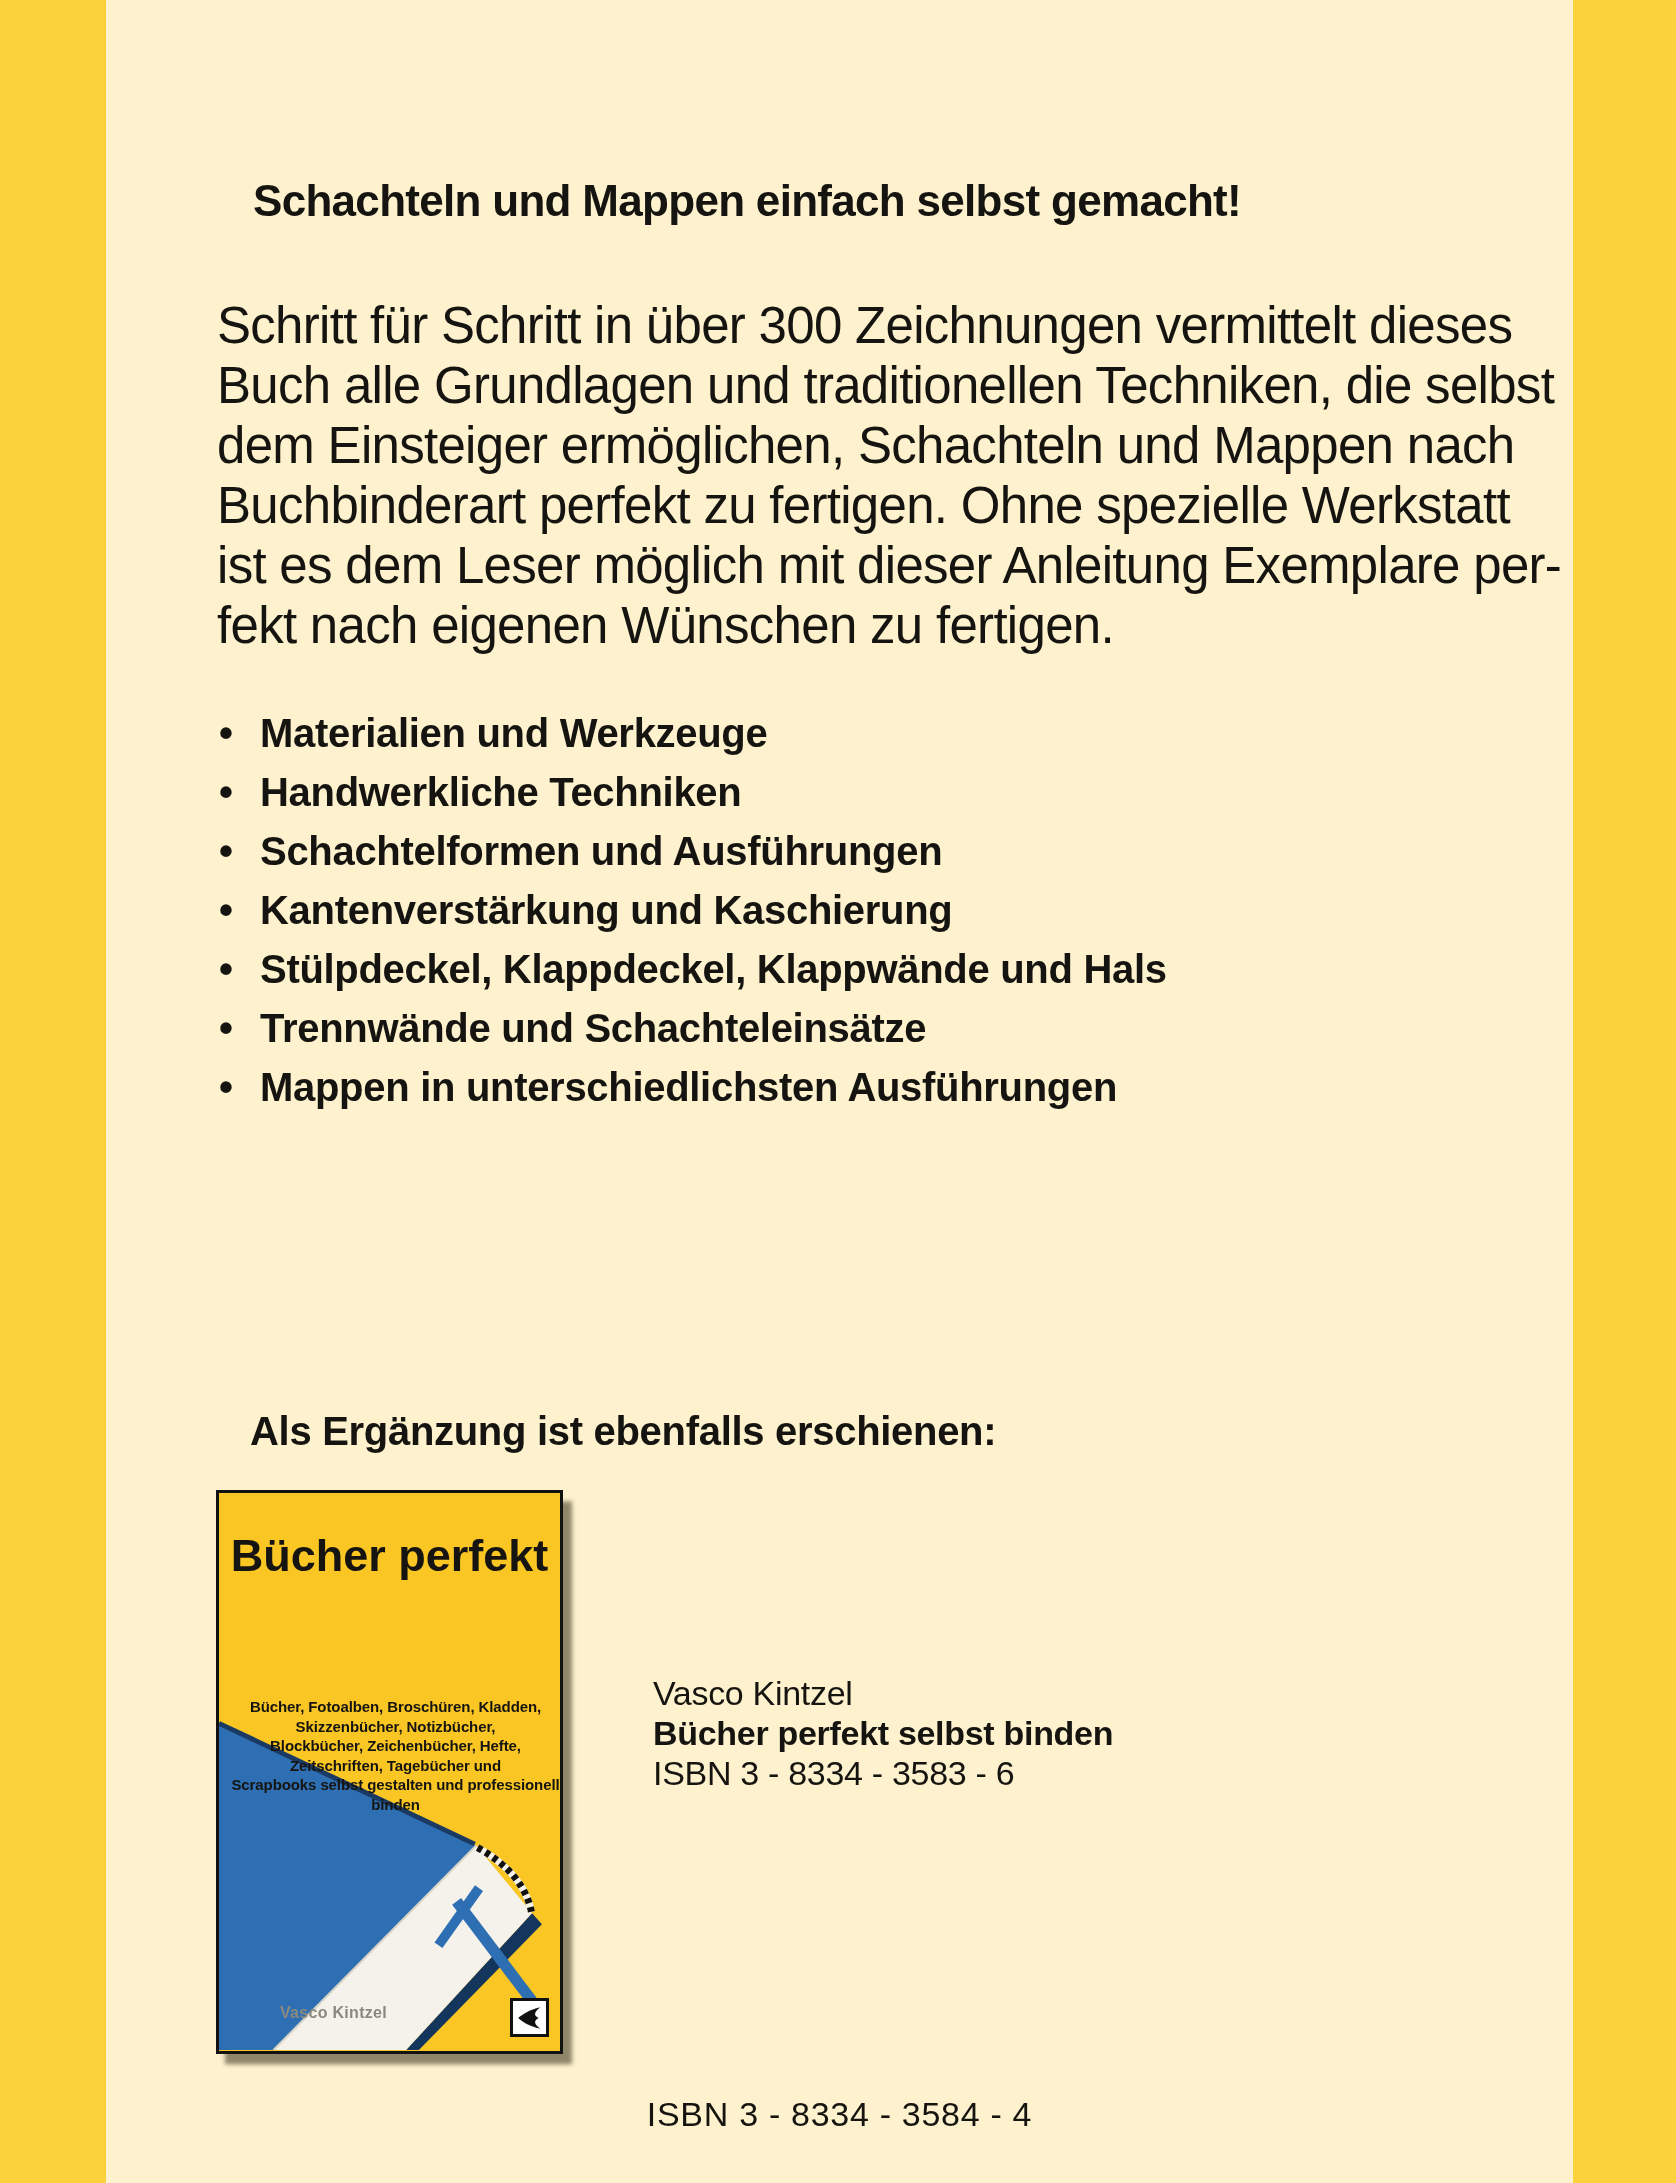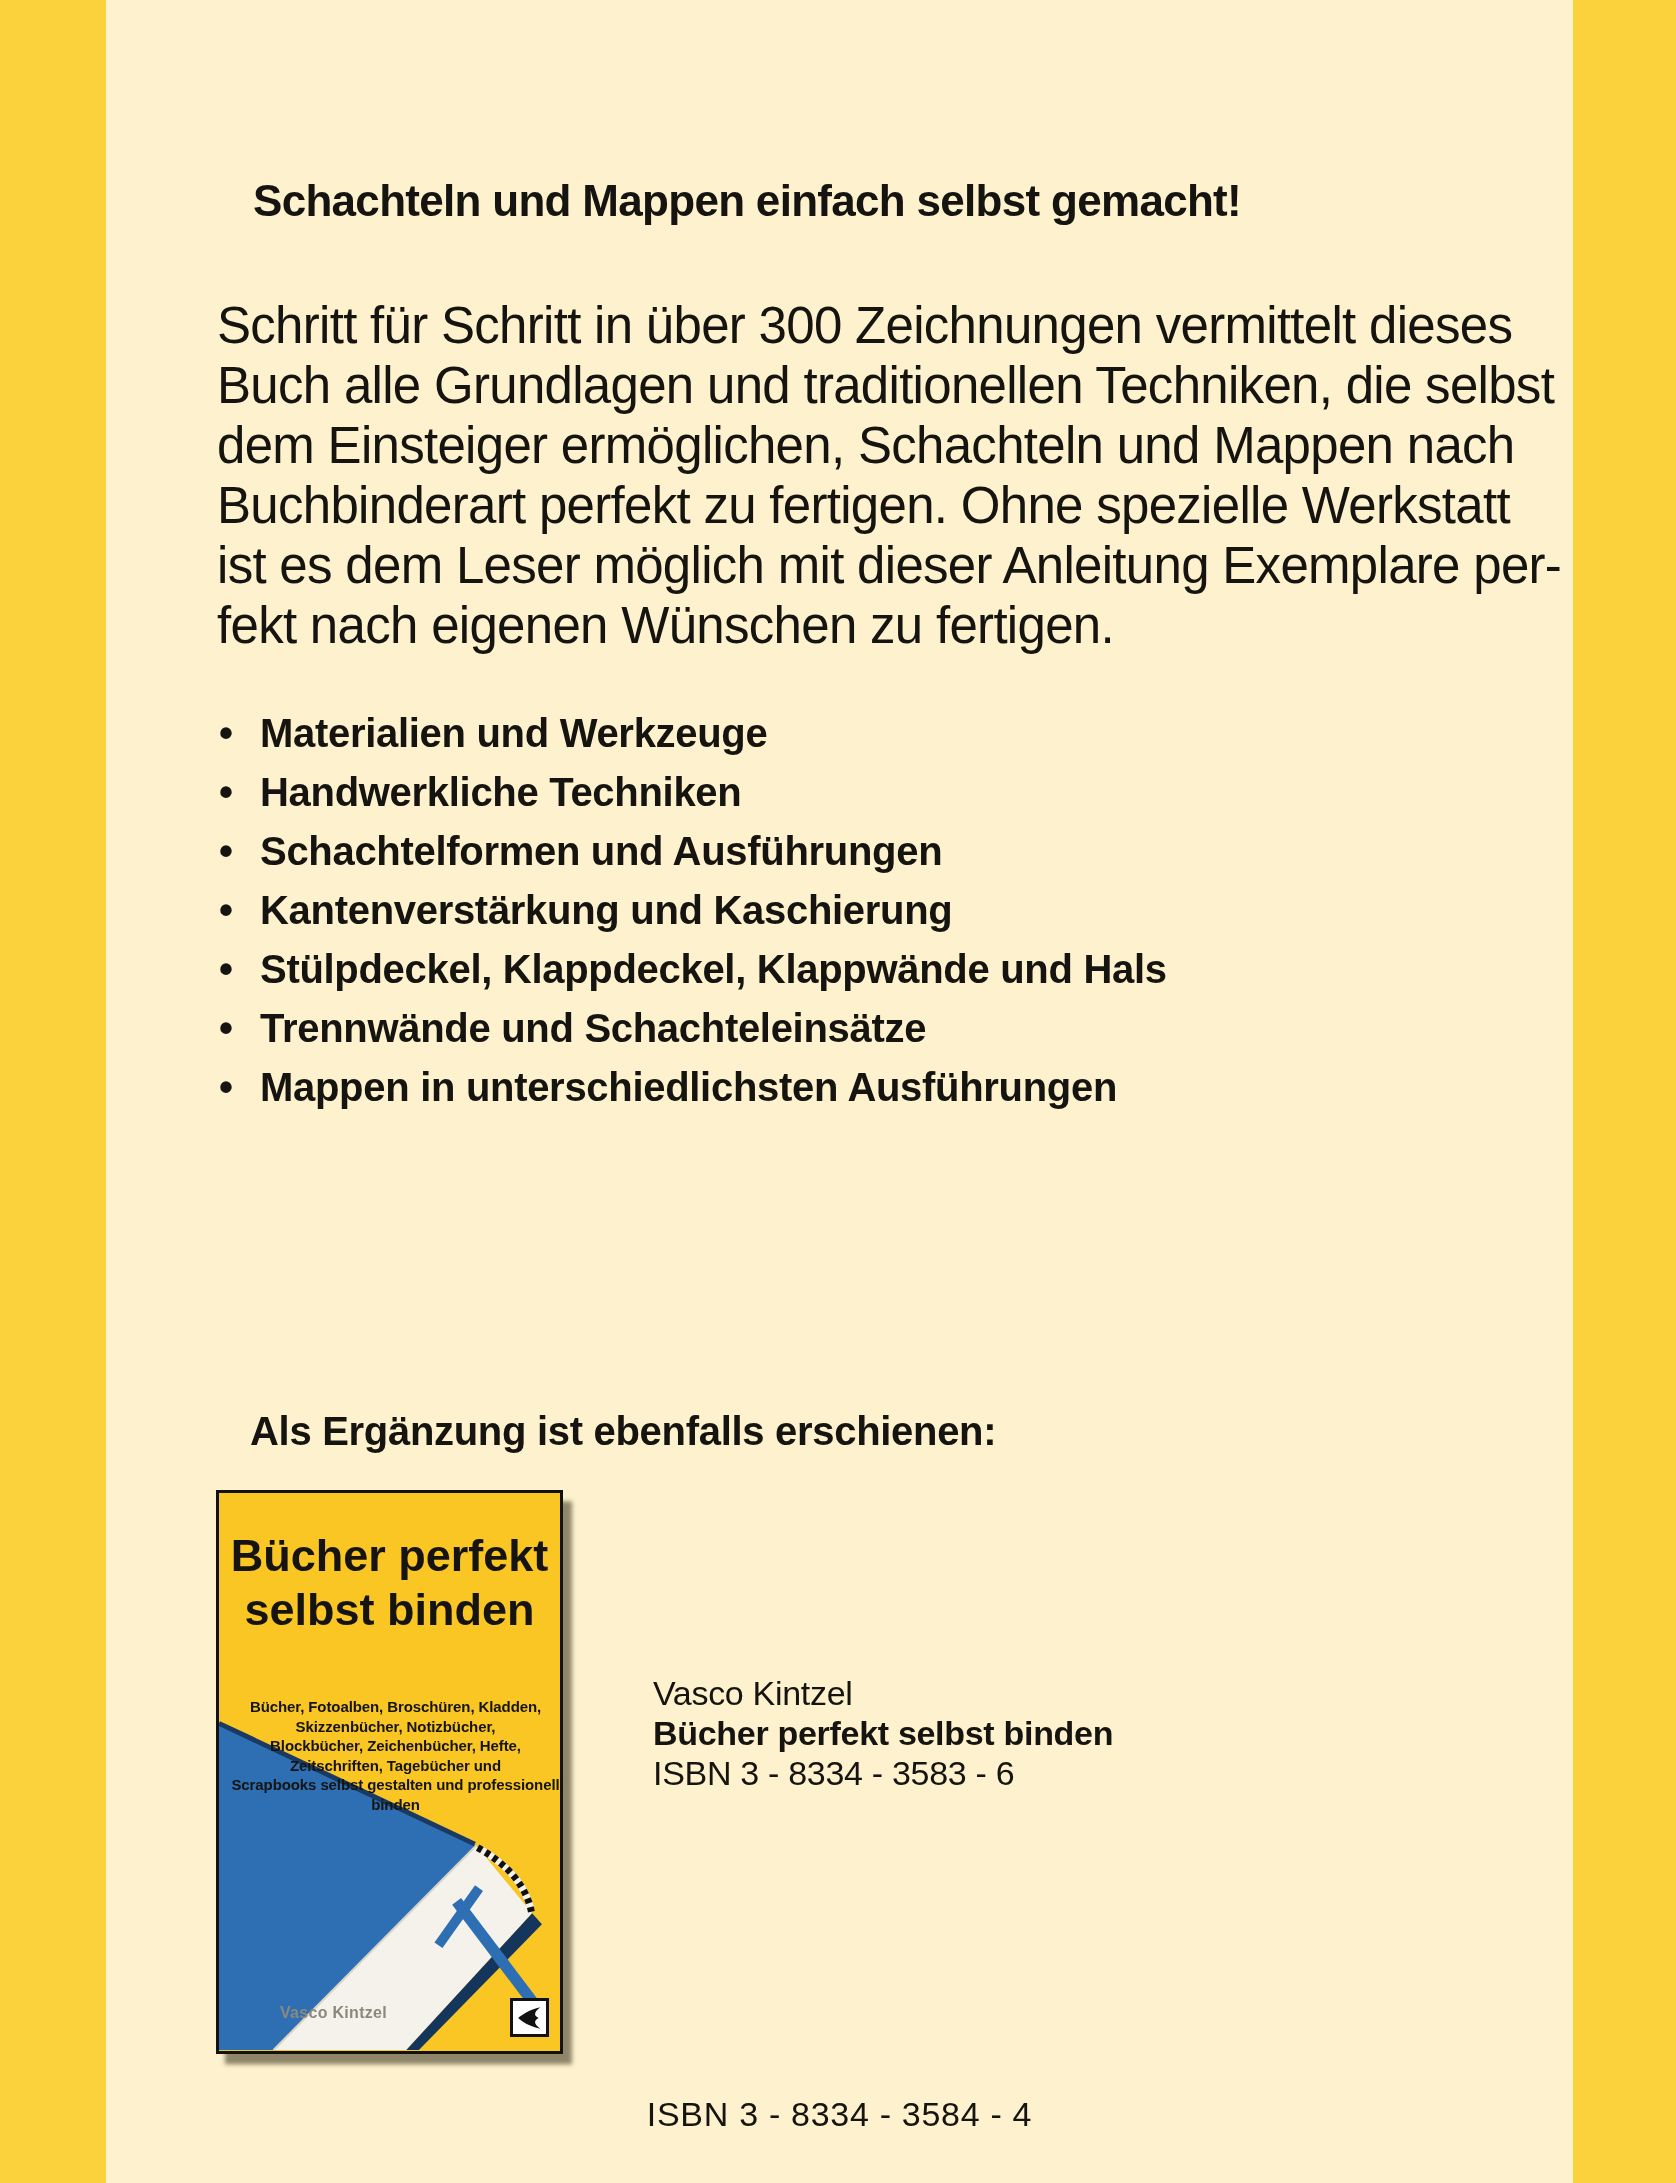--- a/index.html
+++ b/index.html
@@ -128,21 +128,20 @@
     <polygon points="368,505 448,602 268,798 78,798" fill="#F4F2EA"></polygon>
     <polygon points="448,602 462,618 286,798 268,798" fill="#15365C"></polygon>
     <path d="M370,508 Q436,545 447,600" stroke="#F4F2EA" stroke-width="10" fill="none"></path>
     <path d="M370,508 Q436,545 447,600" stroke="#111111" stroke-width="10" fill="none" stroke-dasharray="7 6"></path>
     <line x1="340" y1="585" x2="448" y2="728" stroke="#2E6FB4" stroke-width="16"></line>
     <line x1="372" y1="566" x2="314" y2="648" stroke="#2E6FB4" stroke-width="14"></line>
     <line x1="368" y1="505" x2="78" y2="798" stroke="#D8D5C8" stroke-width="3"></line>
   </svg>
   <div class="cover-title">
     <div>Bücher perfekt</div>
-    <div>selbst binden</div>
   </div>
   <div class="cover-subtitle">
     <div>Bücher, Fotoalben, Broschüren, Kladden, Skizzenbücher, Notizbücher,</div>
     <div>Blockbücher, Zeichenbücher, Hefte, Zeitschriften, Tagebücher und</div>
     <div>Scrapbooks selbst gestalten und professionell binden</div>
   </div>
   <div class="cover-author">Vasco Kintzel</div>
   <div class="publisher-logo">
     <svg width="28" height="28" viewBox="0 0 44 44" xmlns="http://www.w3.org/2000/svg">
       <path d="M40,5 C22,9 12,16 5,22 C12,28 22,35 40,39 C31,32 28,27 37,22 C28,17 31,12 40,5 Z" fill="#111111"></path>

